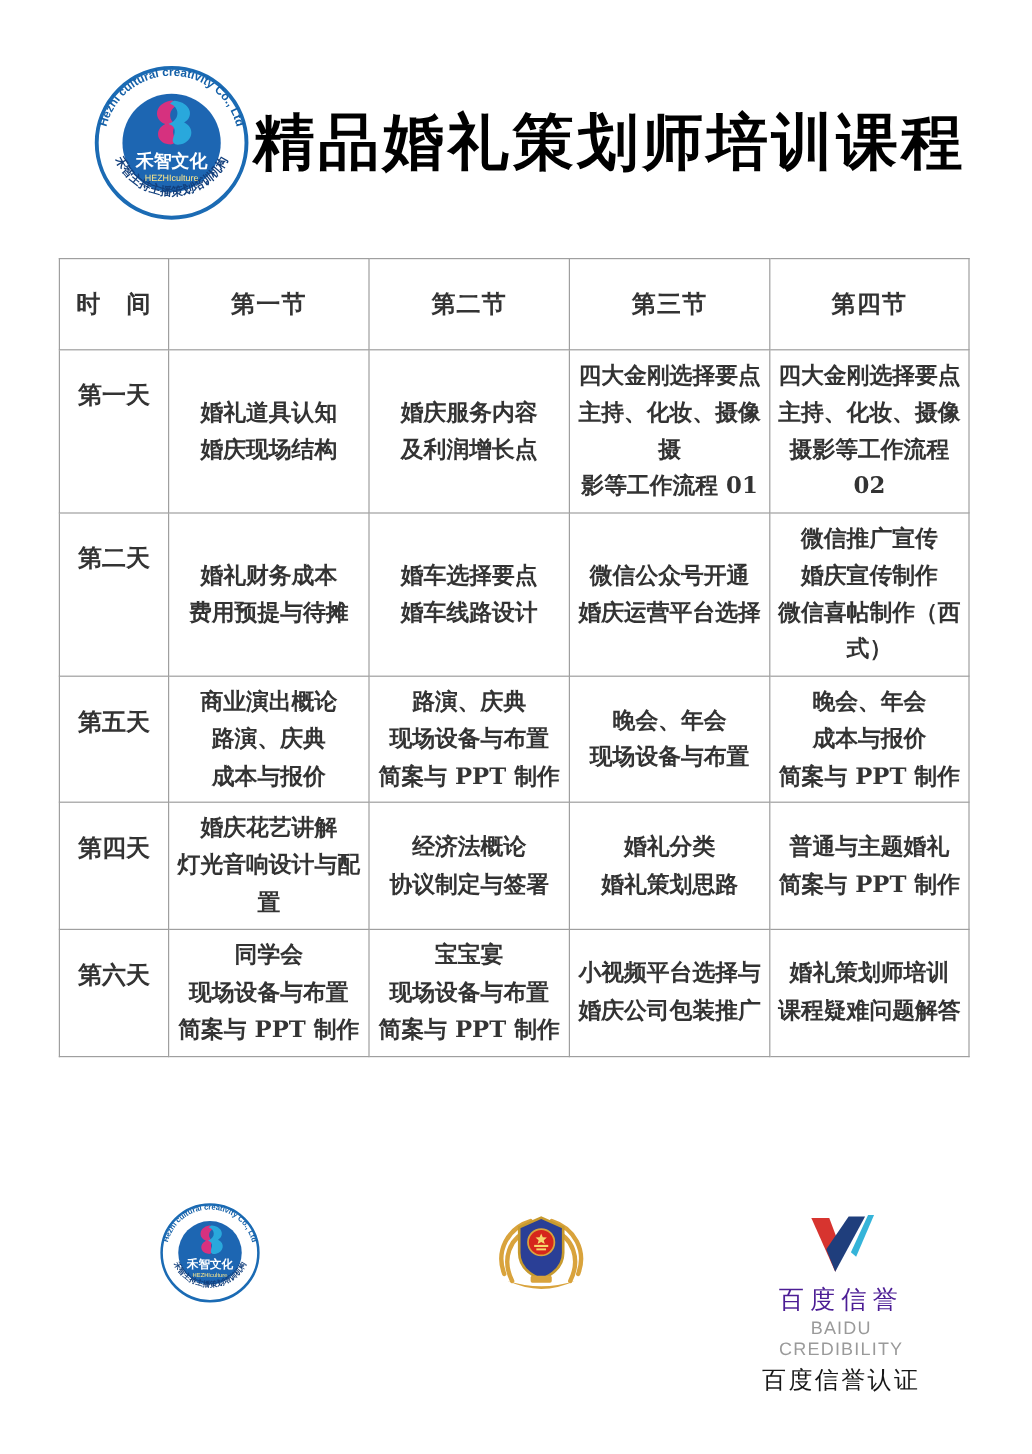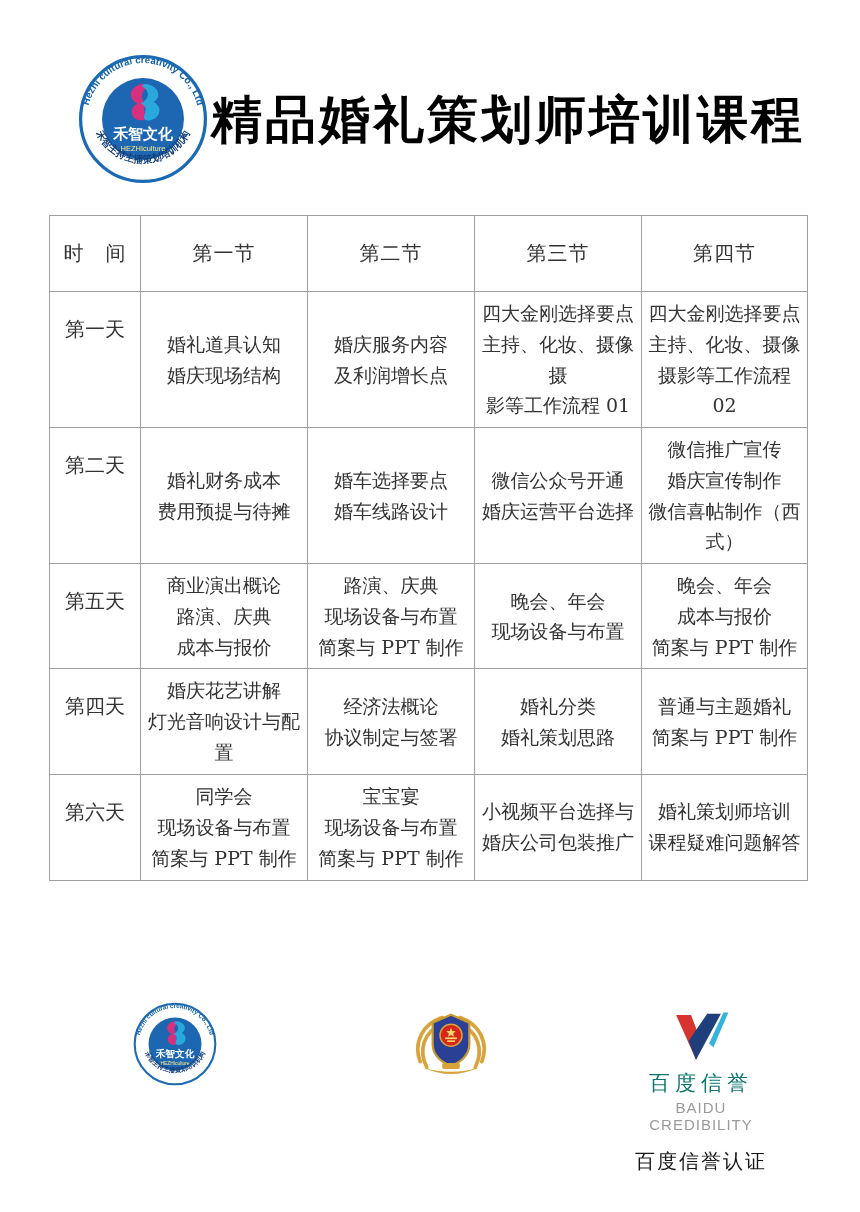--- a/index.html
+++ b/index.html
@@ -17,21 +17,21 @@
     letter-spacing:3px; color:#000000; white-space:nowrap;
   }
 
   
   table.course-table {
     position:absolute; left:49px; top:215px; width:758px;
     border-collapse:collapse; table-layout:fixed;
   }
   .course-table th, .course-table td {
     border:1px solid #9f9f9f; text-align:center; color:#333333;
-    font-weight:normal; vertical-align:middle;
+    font-weight:bold; vertical-align:middle;
   }
   .course-table th { font-size:20px; letter-spacing:1px; }
   td.day-cell { vertical-align:top; padding-top:24px; font-size:20px; }
   td.content-cell { font-size:19px; line-height:1.62; white-space:pre-line; padding:6px 4px; }
 
   
   .copyright {
     position:absolute; left:84px; top:1092px; width:266px;
     font-family:"Liberation Sans","DejaVu Sans",sans-serif;
     font-size:18px; color:#2b2b2b; letter-spacing:0.5px;
@@ -40,23 +40,23 @@
   .police-record {
     position:absolute; left:348px; top:1092px; width:210px;
     font-family:"Liberation Sans","DejaVu Sans",sans-serif;
     font-size:20px; font-weight:bold; color:#111111; white-space:nowrap;
   }
   .baidu-block {
     position:absolute; left:633px; top:1010px; width:136px; text-align:center;
     font-family:"Liberation Sans","DejaVu Sans",sans-serif;
   }
   .baidu-v { width:72px; height:56px; margin:0 auto; display:block; }
-  .baidu-name { font-size:21px; color:#0f766e; letter-spacing:5px; margin-top:3px; }
+  .baidu-name { font-size:21px; color:#4c1d95; letter-spacing:5px; margin-top:3px; }
   .baidu-en { font-size:15px; color:#9a9a9a; letter-spacing:1px; margin-top:2px; }
-  .baidu-cert { font-size:20px; color:#161616; letter-spacing:2px; margin-top:15px;text-align:center; }
+  .baidu-cert { font-size:20px; color:#161616; letter-spacing:2px; margin-top:4px;text-align:center; }
 </style>
 </head>
 <body>
 
 <div class="page">
 
   <svg class="hezhi-logo header-pos" viewBox="0 0 200 200">
     <circle cx="100" cy="100" r="96" fill="#ffffff" stroke="#1b6bb4" stroke-width="5"></circle>
     <circle cx="100" cy="100" r="63" fill="#1d66b2"></circle>
     <path id="arcTop1" d="M 14,100 A 86,86 0 0 1 186,100" fill="none"></path>

